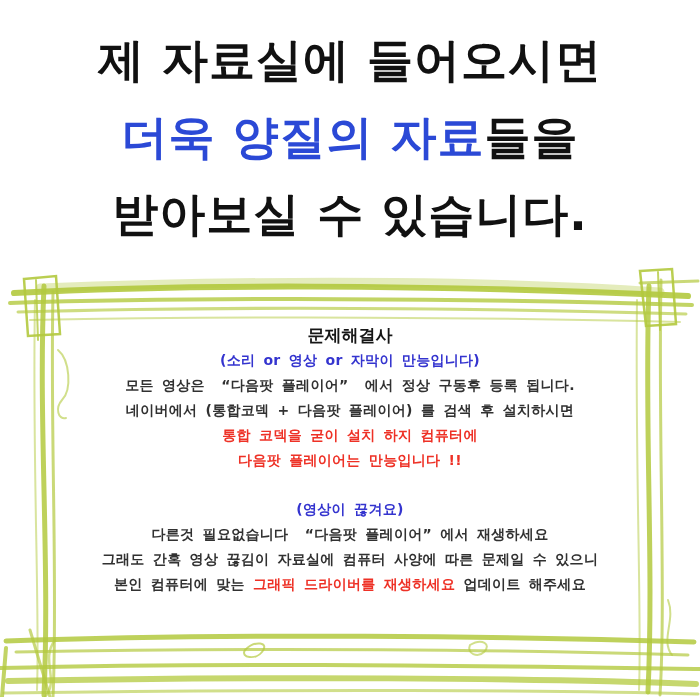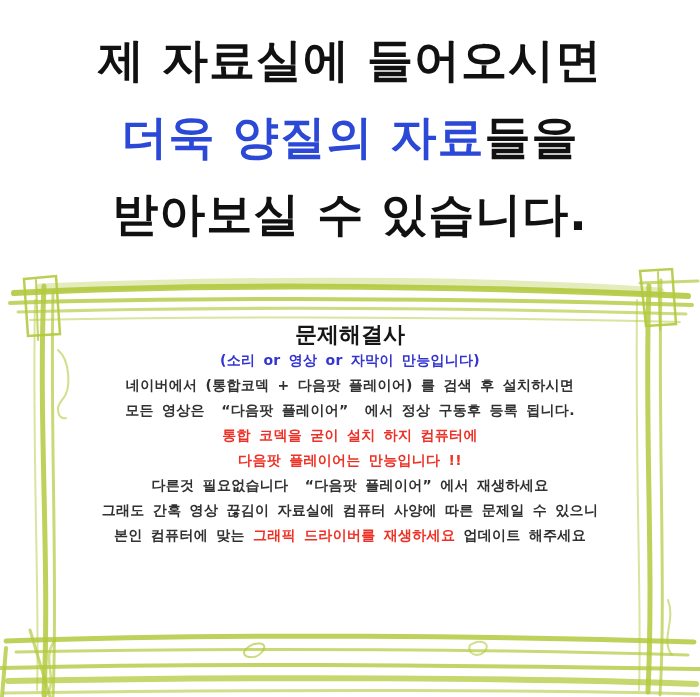--- a/index.html
+++ b/index.html
@@ -40,21 +40,21 @@
     fill:none;
     stroke-linecap:round;
   }
   
   .box-content{
     position:absolute;top:322px;left:70px;right:70px;
     text-align:center;
     color:var(--body-text);
   }
   .b-title{
-    font-size:22px;line-height:26px;font-weight:700;color:#161616;
+    font-size:17px;line-height:26px;font-weight:700;color:#161616;
   }
   .b-line{
     font-size:14px;line-height:25px;font-weight:700;
     letter-spacing:0.3px;word-spacing:3px;
     white-space:pre-wrap;
   }
   .b-blue{color:var(--body-blue);}
   .b-red{color:var(--red);}
   .gap{margin-top:24px;}
 </style>
@@ -103,23 +103,24 @@
     <path d="M8 681 C 260 676, 540 678, 696 684" stroke-width="6" opacity="0.75"></path>
     <path d="M4 693 C 300 689, 560 690, 698 694" stroke-width="3" opacity="0.6"></path>
     <path d="M245 650 C 255 640, 270 642, 262 652 C 256 660, 240 658, 245 650" stroke-width="2" opacity="0.7"></path>
     <path d="M470 645 C 482 638, 492 644, 484 652 C 478 658, 466 654, 470 645" stroke-width="2" opacity="0.6"></path>
   </svg>
 
   <div class="box-content">
     <div class="b-title">문제해결사</div>
 
     <div class="b-line b-blue">(소리 or 영상 or 자막이 만능입니다)</div>
+    <div class="b-line">모든 영상은  “다음팟 플레이어”  에서 정상 구동후 등록 됩니다.</div>
     <div class="b-line">네이버에서 (통합코덱 + 다음팟 플레이어) 를 검색 후 설치하시면</div>
-    <div class="b-line">모든 영상은  “다음팟 플레이어”  에서 정상 구동후 등록 됩니다.</div>
     <div class="b-line b-red">통합 코덱을 굳이 설치 하지 컴퓨터에</div>
     <div class="b-line b-red">다음팟 플레이어는 만능입니다 !!</div>
 
+    <div class="b-line b-blue gap">(영상이 끊겨요)</div>
     <div class="b-line">다른것 필요없습니다  “다음팟 플레이어” 에서 재생하세요</div>
     <div class="b-line">그래도 간혹 영상 끊김이 자료실에 컴퓨터 사양에 따른 문제일 수 있으니</div>
     <div class="b-line"><span>본인 컴퓨터에 맞는 </span><span class="b-red">그래픽 드라이버를 재생하세요</span><span> 업데이트 해주세요</span></div>
   </div>
 
 </div>
 
 </body></html>

